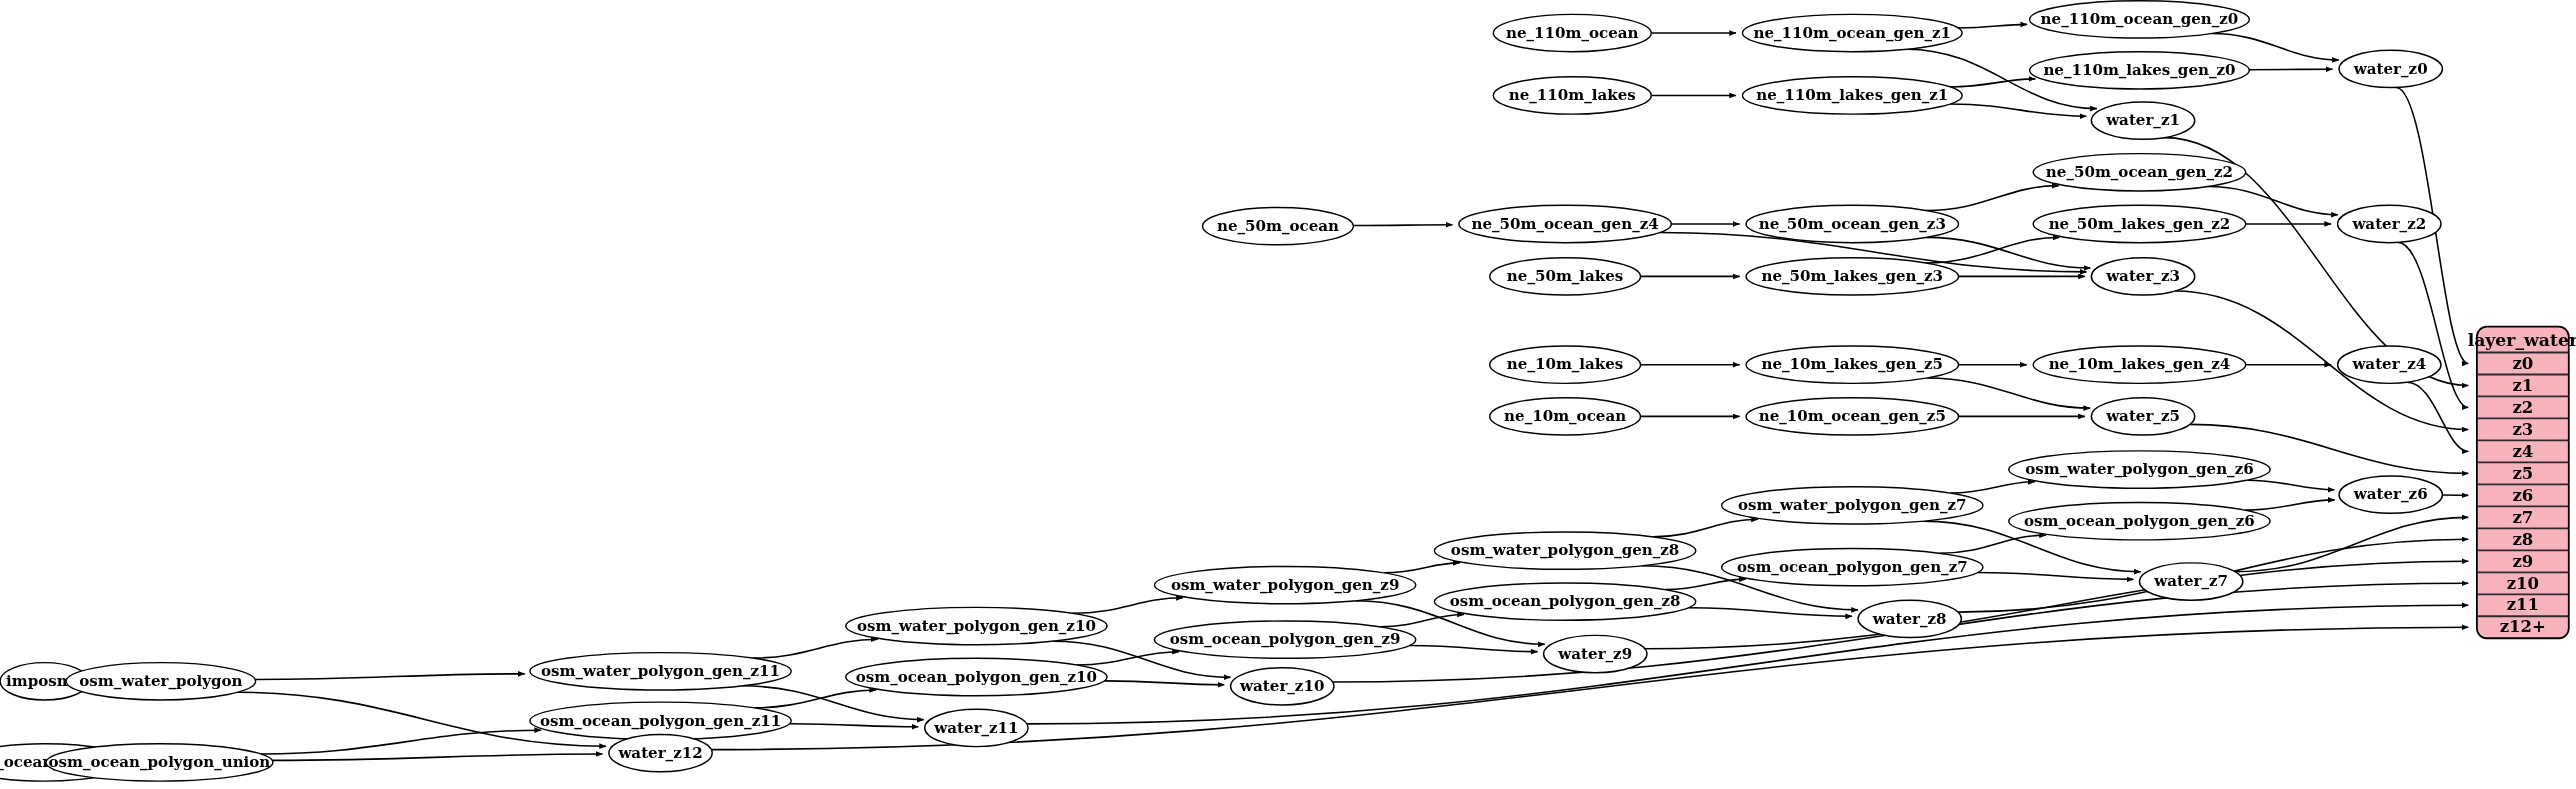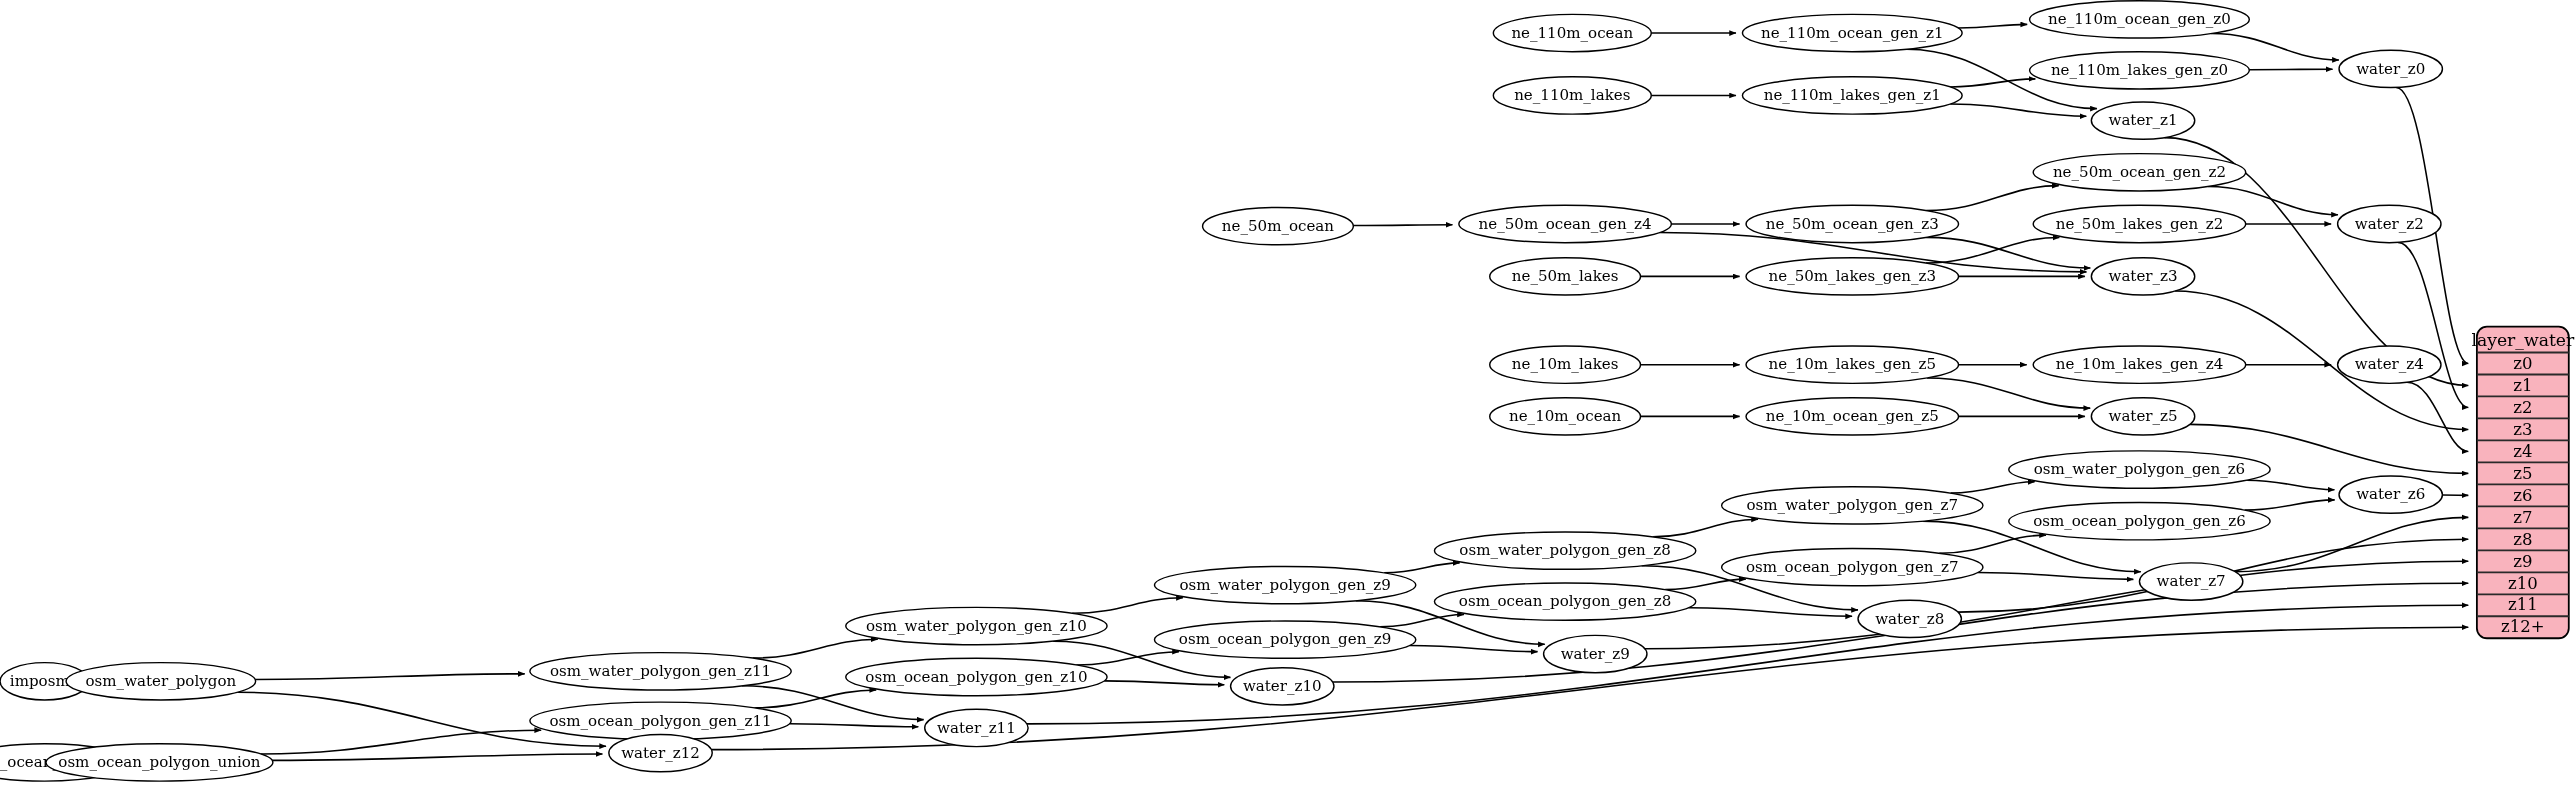--- a/index.html
+++ b/index.html
@@ -1,17 +1,17 @@
 <!DOCTYPE html>
 <html style="font-size:11.5px"><head>
 <meta charset="utf-8">
 <style>
   html,body{margin:0;padding:0;background:#ffffff;}
   #stage{position:relative;width:2576px;height:789px;background:#ffffff;
-         font-family:"DejaVu Serif","Liberation Serif",serif;overflow:hidden;}
+         font-family:"DejaVu Serif","Liberation Serif",serif;overflow:hidden;font-weight:bold;}
   svg#graph{position:absolute;left:0;top:0;width:2576px;height:789px;}
   .ellipse{fill:#ffffff;stroke:#000000;stroke-width:2;}
   .edge{fill:none;stroke:#000000;stroke-width:2.2;}
   .nodelabel{font-family:"DejaVu Serif","Liberation Serif",serif;font-size:21px;
              fill:#000000;text-anchor:middle;dominant-baseline:middle;}
   .rec-outer{fill:#f9b3bd;stroke:#000000;stroke-width:2.5;}
   .rec-sep{stroke:#2a2a2a;stroke-width:2.5;}
   .rec-title{font-family:"DejaVu Serif","Liberation Serif",serif;font-size:24px;
              fill:#000000;text-anchor:middle;dominant-baseline:middle;}
   .rec-row{font-family:"DejaVu Serif","Liberation Serif",serif;font-size:23px;

